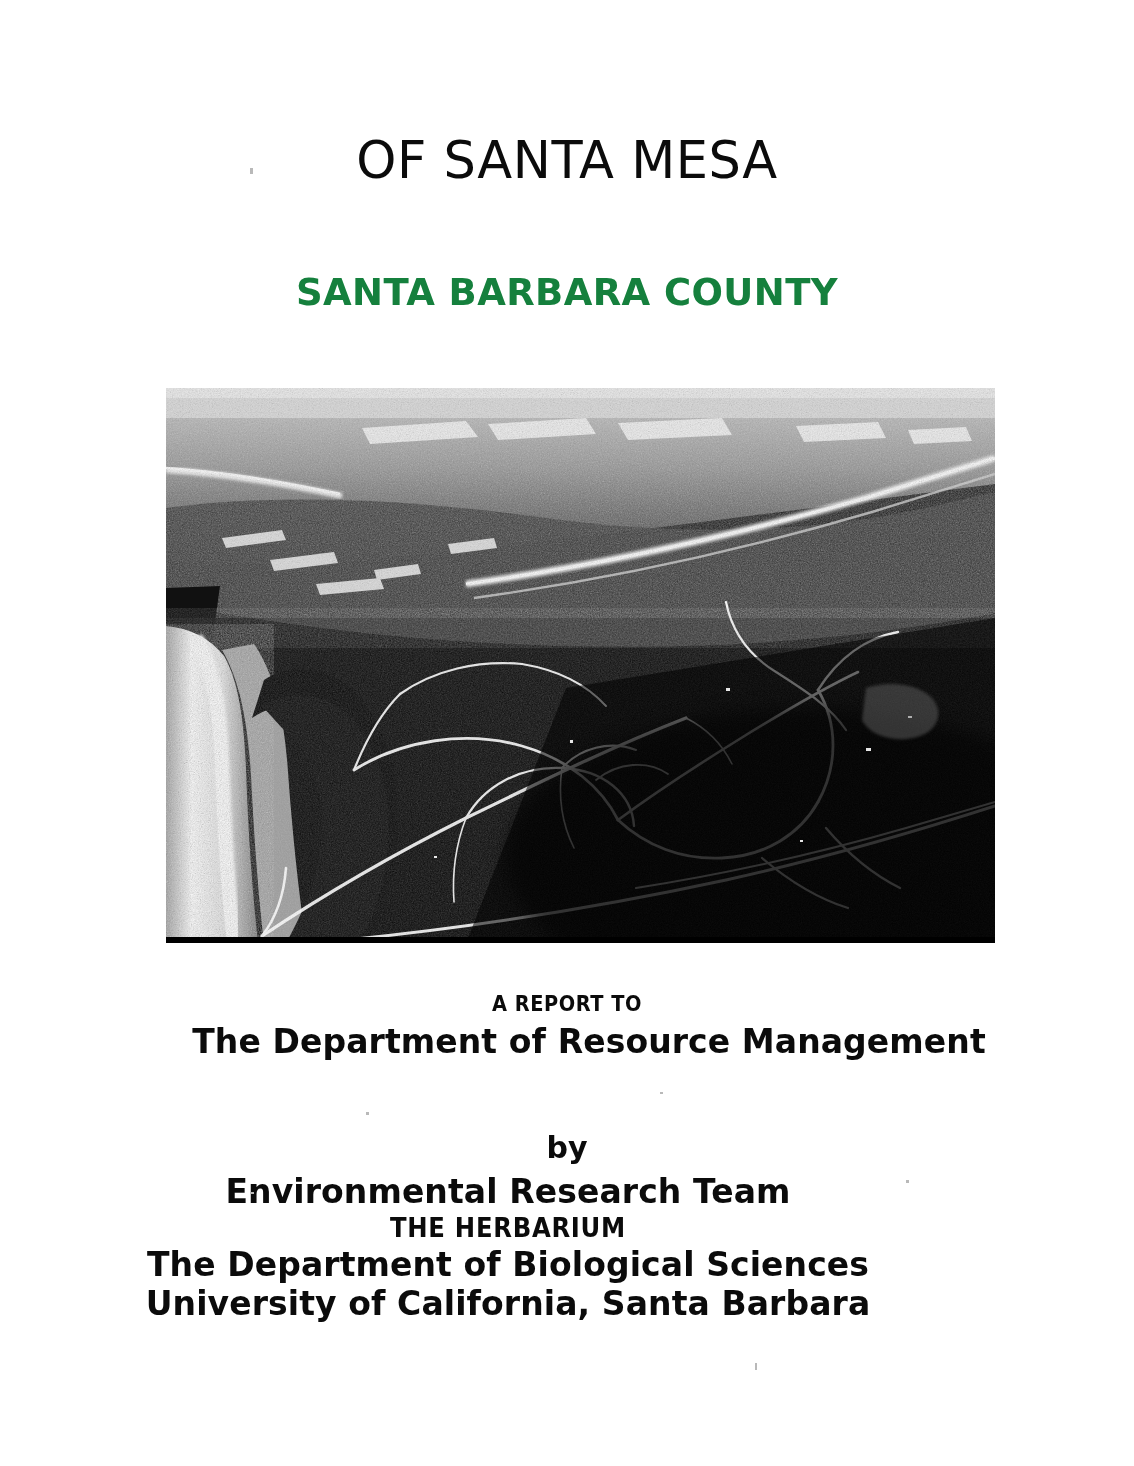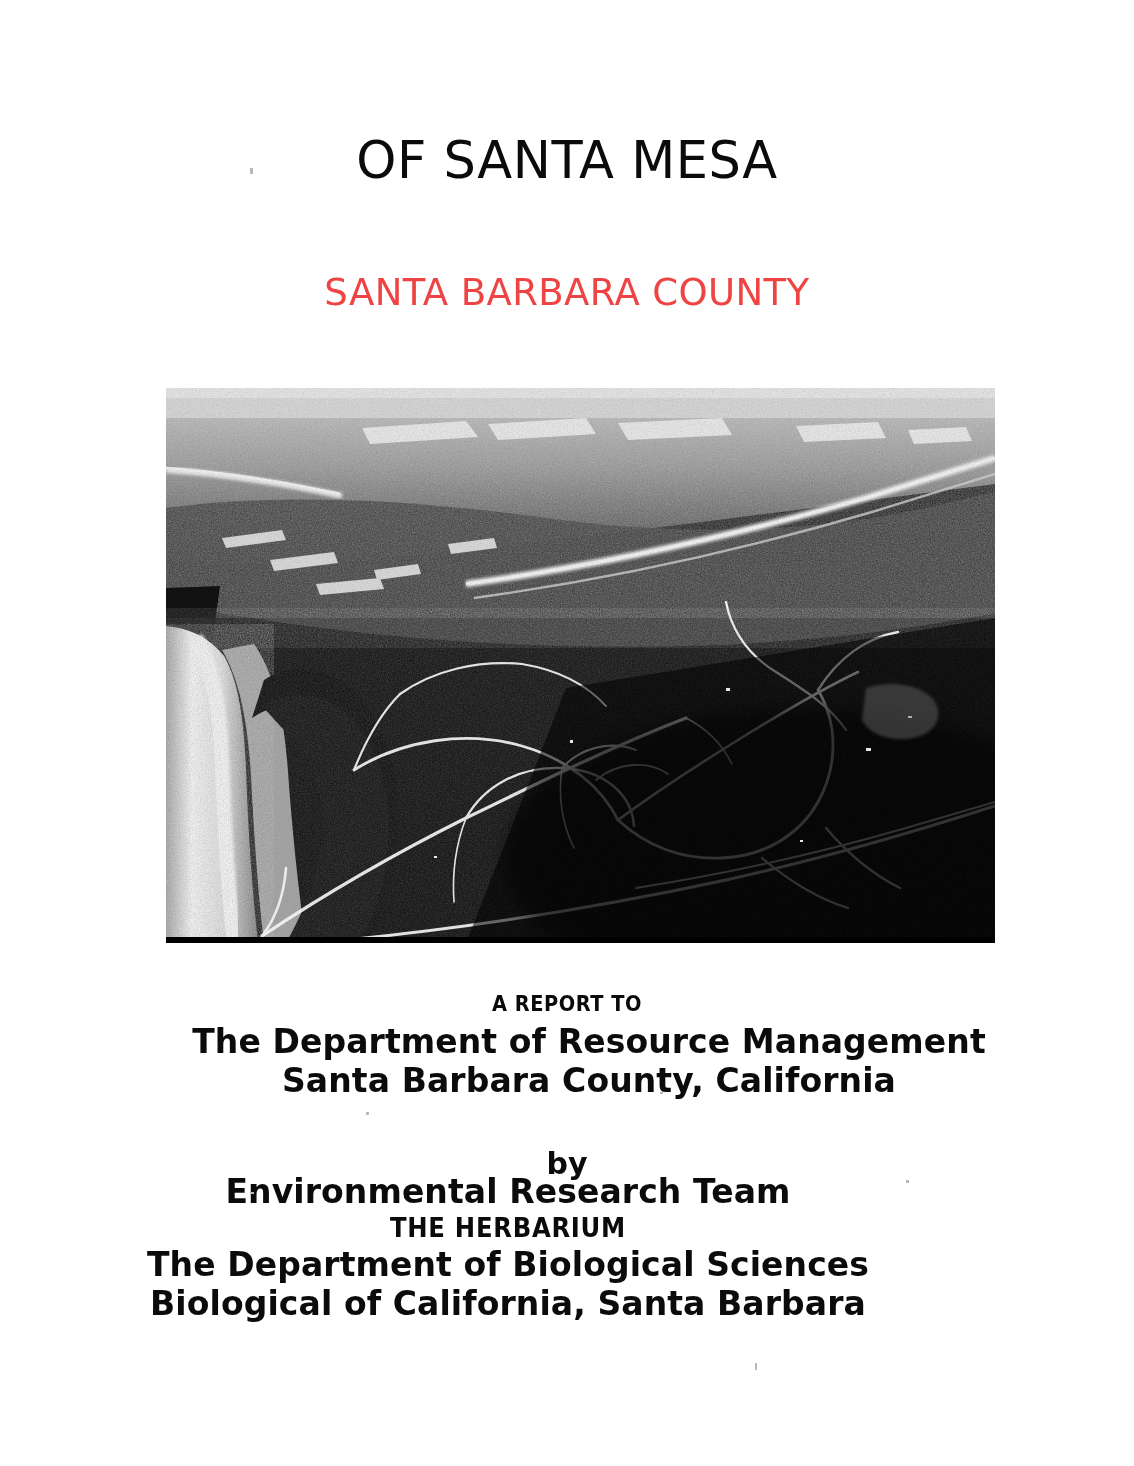--- a/index.html
+++ b/index.html
@@ -45,22 +45,22 @@
     position: absolute;
     top: 270px;
     left: 0;
     width: 1134px;
     text-align: center;
   }
   .subtitle-line {
     font-size: 37px;
     line-height: 46px;
     letter-spacing: 0.4px;
-    font-weight: 400;
-    color: #ef4444;
+    font-weight: 700;
+    color: #15803d;
     white-space: nowrap;
   }
 
   
   .photo-frame {
     position: absolute;
     left: 166px;
     top: 388px;
     width: 829px;
     height: 555px;
@@ -107,21 +107,20 @@
   .by-word {
     position: absolute;
     top: 1131px;
     left: 0;
     width: 1134px;
     text-align: center;
     font-size: 30px;
     line-height: 34px;
     font-weight: 700;
     color: #0b0b0b;
-    margin-top: 16px;
   }
   .author-block {
     position: absolute;
     top: 1172px;
     left: 0;
     width: 1016px;
     text-align: center;
   }
   .author-line {
     font-size: 33px;
@@ -329,29 +328,28 @@
         <path d="M700,300 C724,292 752,296 766,310 C778,324 772,342 754,348 C730,356 704,348 696,332 Z" fill="#6a6a6a" opacity="0.45" filter="url(#blurS)"></path>
 
         <rect x="0" y="549" width="829" height="6" fill="#000000"></rect>
       </g>
     </svg>
   </div>
 
   <div class="report-to">A REPORT TO</div>
   <div class="recipient-block">
     <div class="recipient-line">The Department of Resource Management</div>
-    <div class="recipient-line">Santa Barbara County, California</div>
   </div>
 
   <div class="by-word">by</div>
   <div class="author-block">
     <div class="author-line">Environmental Research Team</div>
     <div class="author-line condensed">THE HERBARIUM</div>
     <div class="author-line">The Department of Biological Sciences</div>
-    <div class="author-line">Biological of California, Santa Barbara</div>
+    <div class="author-line">University of California, Santa Barbara</div>
   </div>
 
   <div class="speck" style="left:755px; top:1363px; width:2px; height:7px;"></div>
   <div class="speck" style="left:366px; top:1112px; width:3px; height:3px;"></div>
   <div class="speck" style="left:660px; top:1092px; width:3px; height:2px;"></div>
   <div class="speck" style="left:250px; top:1192px; width:4px; height:2px;"></div>
   <div class="speck" style="left:906px; top:1180px; width:3px; height:3px;"></div>
   <div class="speck" style="left:250px; top:168px; width:3px; height:6px;"></div>
 
 </div>

